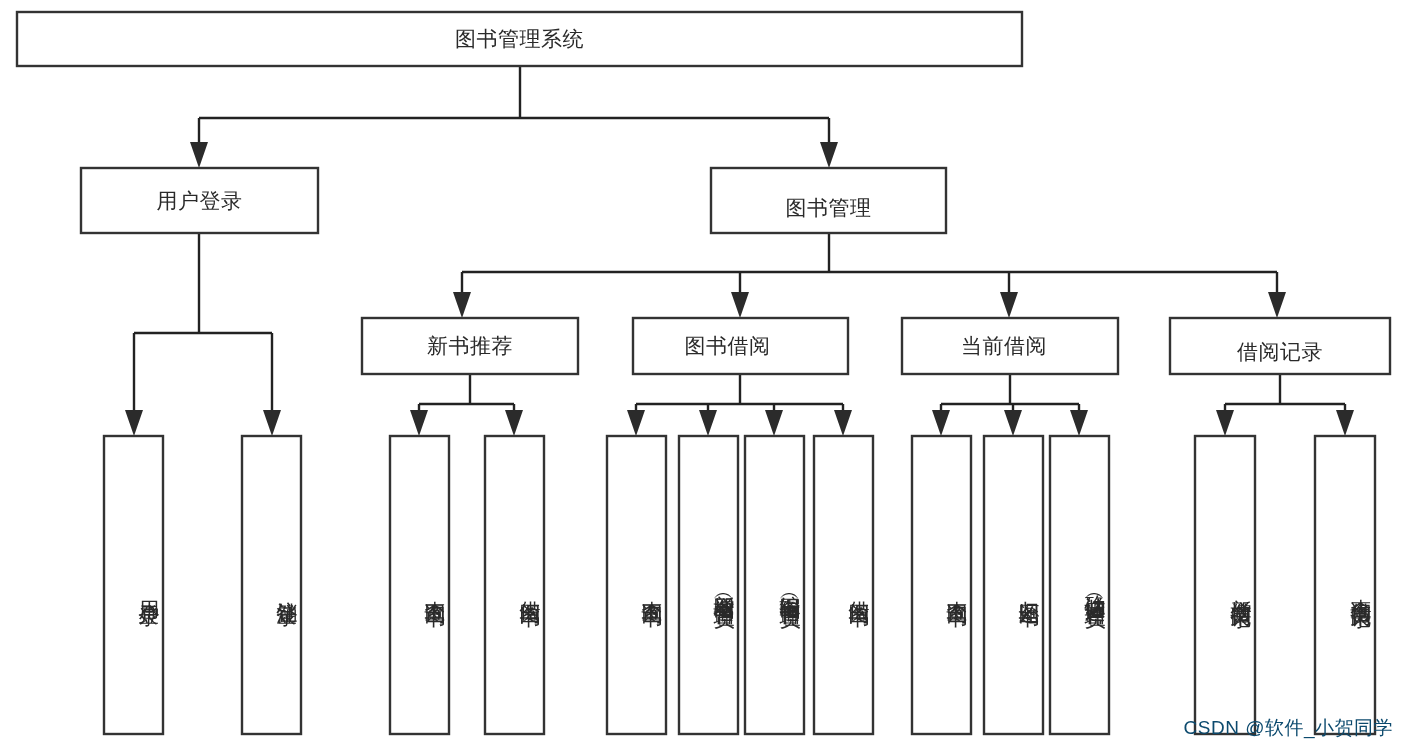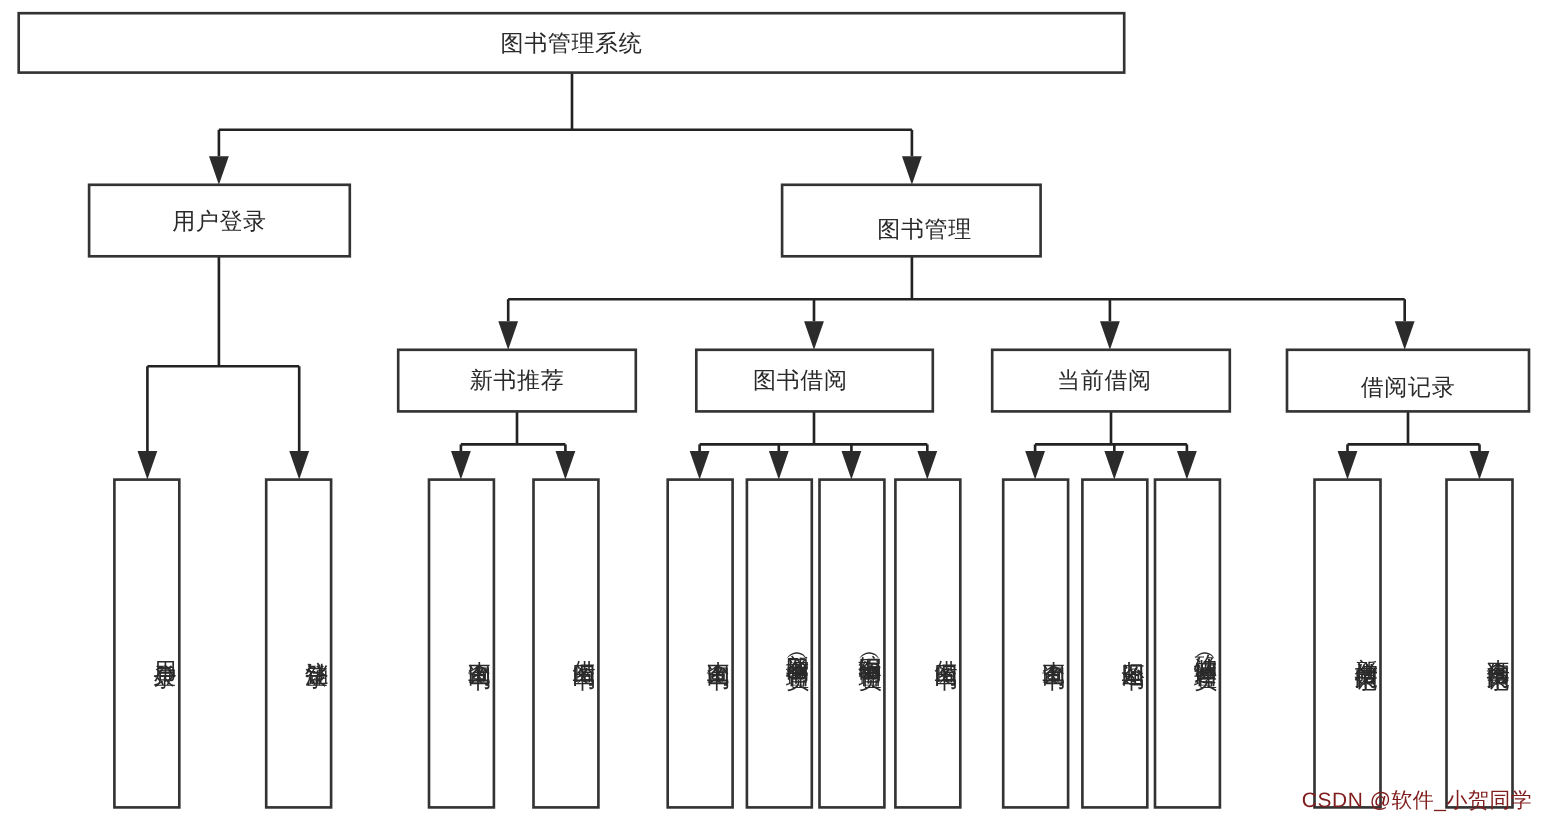--- a/index.html
+++ b/index.html
@@ -68,21 +68,21 @@
   }
   .node-label.vertical.tall {
     align-items: flex-start;
     padding-top: 4px;
   }
   .watermark {
     position: absolute;
     right: 12px;
     bottom: 6px;
     font-size: 19px;
-    color: #7f1d1d;
+    color: #0c4a6e;
     font-family: "Liberation Sans", "DejaVu Sans", sans-serif;
     letter-spacing: 0.5px;
     user-select: none;
   }
 </style>
 </head>
 <body>
 
 <div id="diagram-root">
 
@@ -161,21 +161,21 @@
         <rect x="984" y="436" width="59" height="298" class="node-box"></rect>
         <rect x="1050" y="436" width="59" height="298" class="node-box"></rect>
         <rect x="1195" y="436" width="60" height="298" class="node-box"></rect>
         <rect x="1315" y="436" width="60" height="298" class="node-box"></rect>
       </g>
   </svg>
 
   <div id="label-layer">
       <div class="node-label horizontal" style="left: 17px; top: 12px; width: 1005px; height: 54px;">图书管理系统</div>
       <div class="node-label horizontal" style="left: 81px; top: 168px; width: 237px; height: 65px;">用户登录</div>
-      <div class="node-label horizontal" style="left: 711px; top: 168px; width: 235px; height: 79px; margin-left: 12px;">图书管理</div>
+      <div class="node-label horizontal" style="left: 711px; top: 168px; width: 235px; height: 79px;">图书管理</div>
       <div class="node-label horizontal" style="left: 362px; top: 318px; width: 216px; height: 56px; border-radius: 26px;">新书推荐</div>
       <div class="node-label horizontal" style="left: 633px; top: 318px; width: 189px; height: 56px;">图书借阅</div>
       <div class="node-label horizontal" style="left: 902px; top: 318px; width: 204px; height: 56px;">当前借阅</div>
       <div class="node-label horizontal" style="left: 1170px; top: 318px; width: 220px; height: 68px;">借阅记录</div>
       <div class="node-label vertical" style="left: 104px; top: 436px; width: 59px; height: 298px;">用户登录</div>
       <div class="node-label vertical" style="left: 242px; top: 436px; width: 59px; height: 298px;">注销登录</div>
       <div class="node-label vertical" style="left: 390px; top: 436px; width: 59px; height: 298px;">查询图书</div>
       <div class="node-label vertical" style="left: 485px; top: 436px; width: 59px; height: 298px;">借阅图书</div>
       <div class="node-label vertical" style="left: 607px; top: 436px; width: 59px; height: 298px;">查询图书</div>
       <div class="node-label vertical tall" style="left: 679px; top: 436px; width: 59px; height: 298px;">新增图书（管理员）</div>

